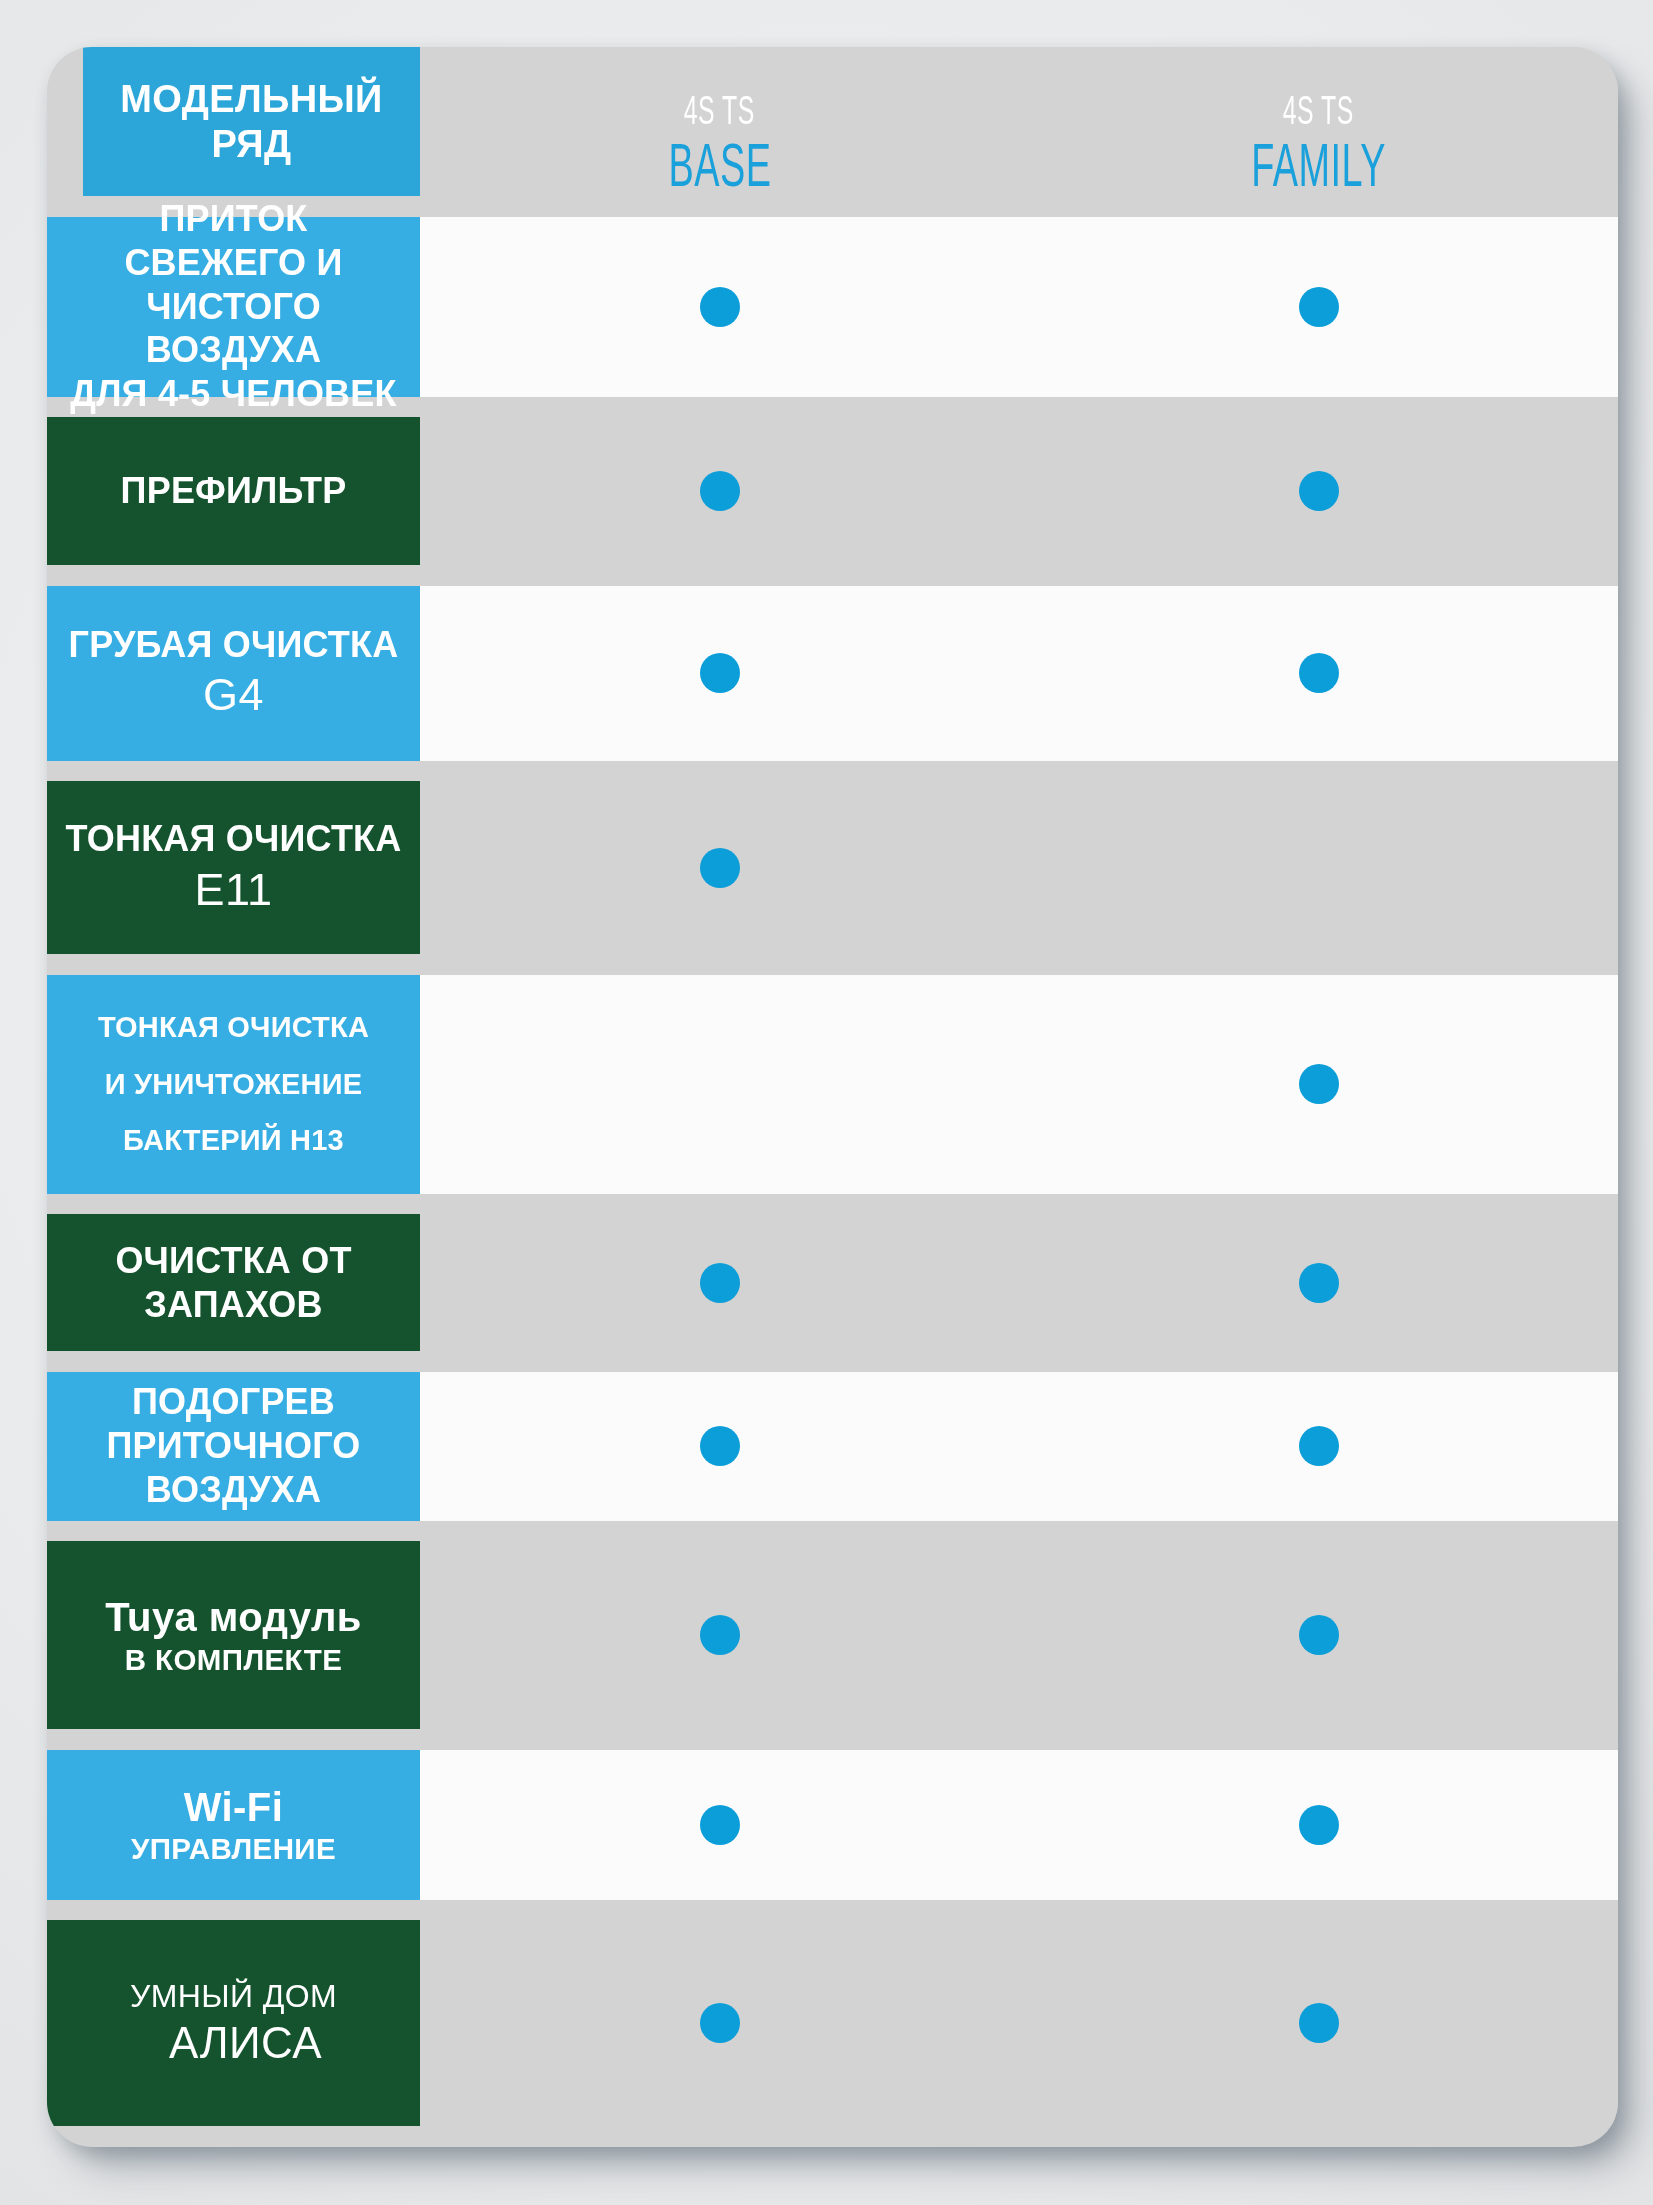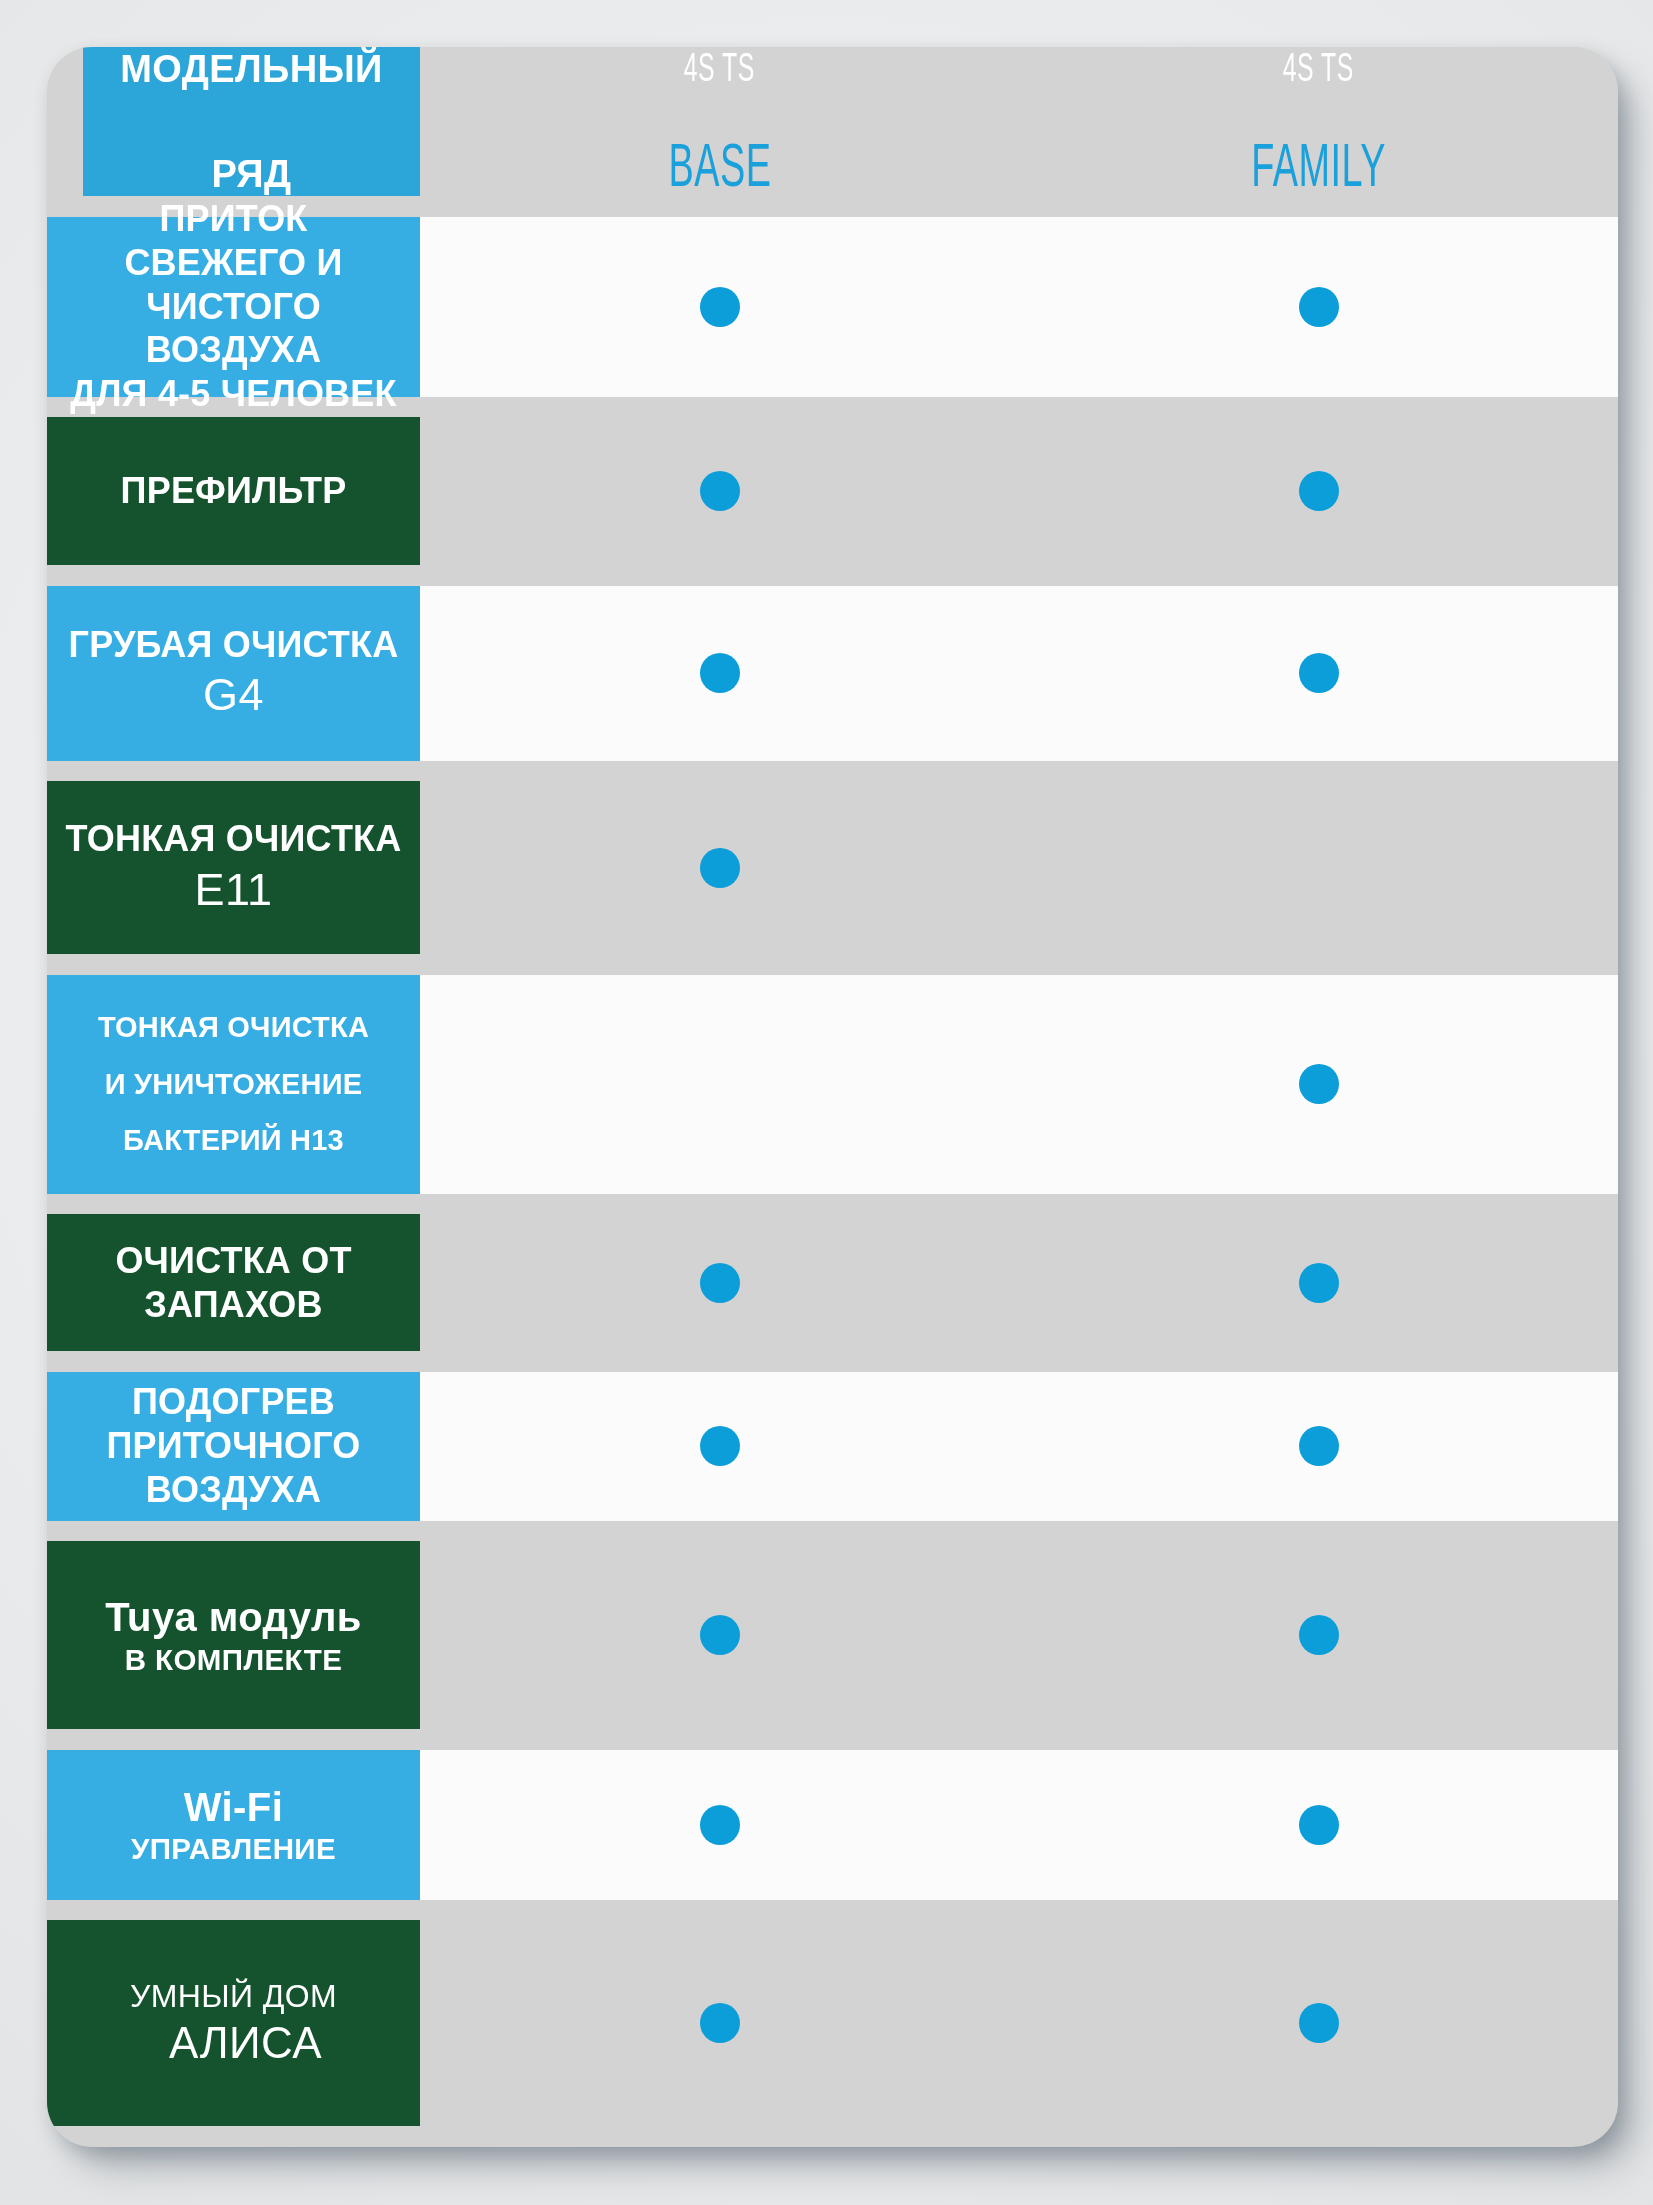--- a/index.html
+++ b/index.html
@@ -37,41 +37,40 @@
     height: 100%;
   }
 
   
   .hdr-label {
     background: #2ca6d8;
     color: #ffffff;
     display: flex;
     flex-direction: column;
     align-items: center;
-    justify-content: space-between;
+    justify-content: center;
     text-align: center;
     height: 149px;
     font-size: 38px;
     font-weight: 600;
     letter-spacing: 0.4px;
     line-height: 1.16;
     margin-left: 36px;
   }
   .hdr-label span { display: block; }
 
   .hdr-model {
     background: #d3d3d3;
     display: flex;
     flex-direction: column;
     align-items: center;
-    justify-content: space-between;
+    justify-content: flex-end;
     height: 149px;
     text-align: center;
     line-height: 1.0;
-    gap: 12px;
   }
   .hdr-model .sku {
     color: #ffffff;
     font-size: 40px;
     font-weight: 400;
     letter-spacing: 0.8px;
     transform: scaleX(0.62);
     display: block;
   }
   .hdr-model .variant {

